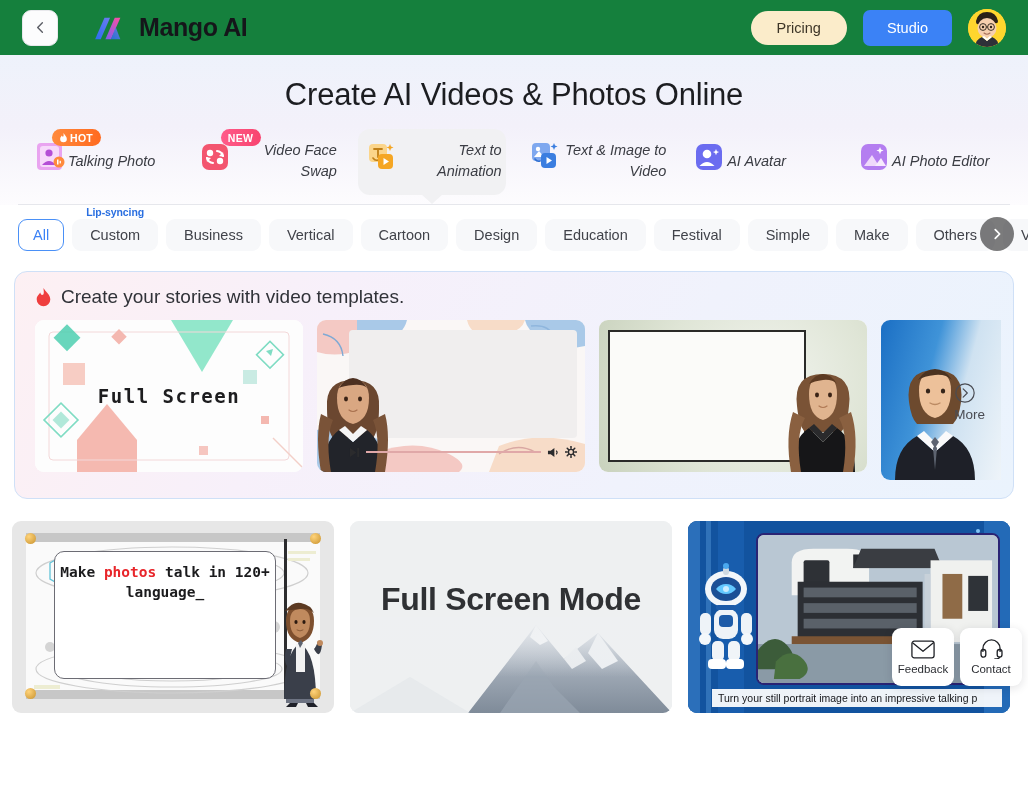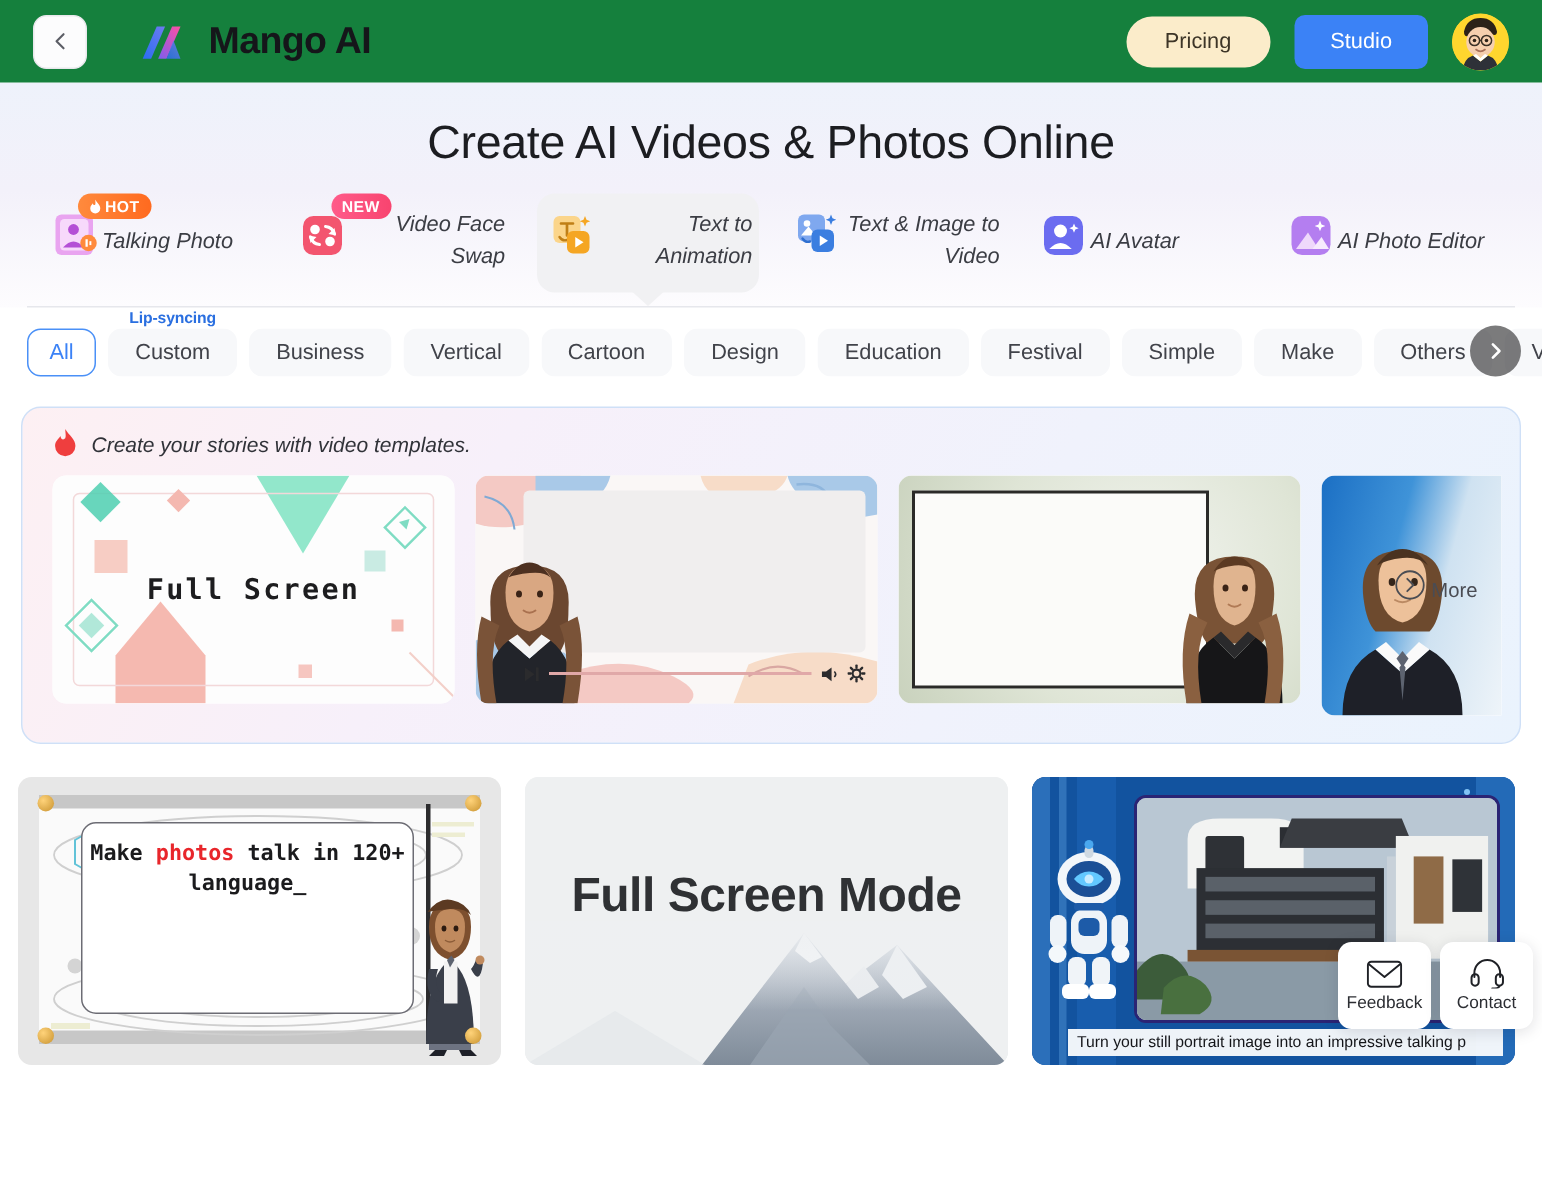--- a/index.html
+++ b/index.html
@@ -126,33 +126,33 @@
 
   
   .tpl-panel {
     margin: 8px 14px 0 14px;
     border: 1px solid #cfe0f7; border-radius: 13px;
     background: linear-gradient(118deg,#fdf0f3 0%,#f7f0fa 30%,#f0f2fc 64%,#eaf3fd 100%);
     padding: 14px 18px 18px 20px;
     position: relative; overflow: hidden;
   }
   .tpl-head { display: flex; align-items: center; gap: 9px; margin-bottom: 12px; }
-  .tpl-head-text { font-size: 14px; color: #303238; font-style: italic; }
+  .tpl-head-text { font-size: 19px; color: #303238; }
   .tpl-row { display: flex; gap: 14px; align-items: flex-start; position: relative; }
   .tpl-card {
     border-radius: 9px; overflow: hidden; position: relative;
     cursor: pointer; flex: none; background: #fff;
   }
   .c1 { width: 268px; height: 152px; }
   .c2 { width: 268px; height: 152px; }
   .c3 { width: 268px; height: 152px; }
   .c4 { width: 120px; height: 160px; border-radius: 9px 0 0 9px; }
   .more-btn {
     position: absolute; right: 10px; top: 62px;
-    display: flex; flex-direction: row; align-items: flex-end; gap: 3px;
+    display: flex; flex-direction: column; align-items: flex-start; gap: 3px;
     color: #4a4c53; font-size: 13.5px; cursor: pointer; z-index: 5;
   }
 
   
   .c1-bg { position: absolute; inset: 0; background: #fdfdfd; }
   .c1-title {
     position: absolute; inset: 0; display: flex; align-items: center; justify-content: center;
     font-family: "DejaVu Sans Mono", monospace; font-size: 19px; font-weight: bold;
     letter-spacing: 1.5px; color: #1d1d1f;
   }

